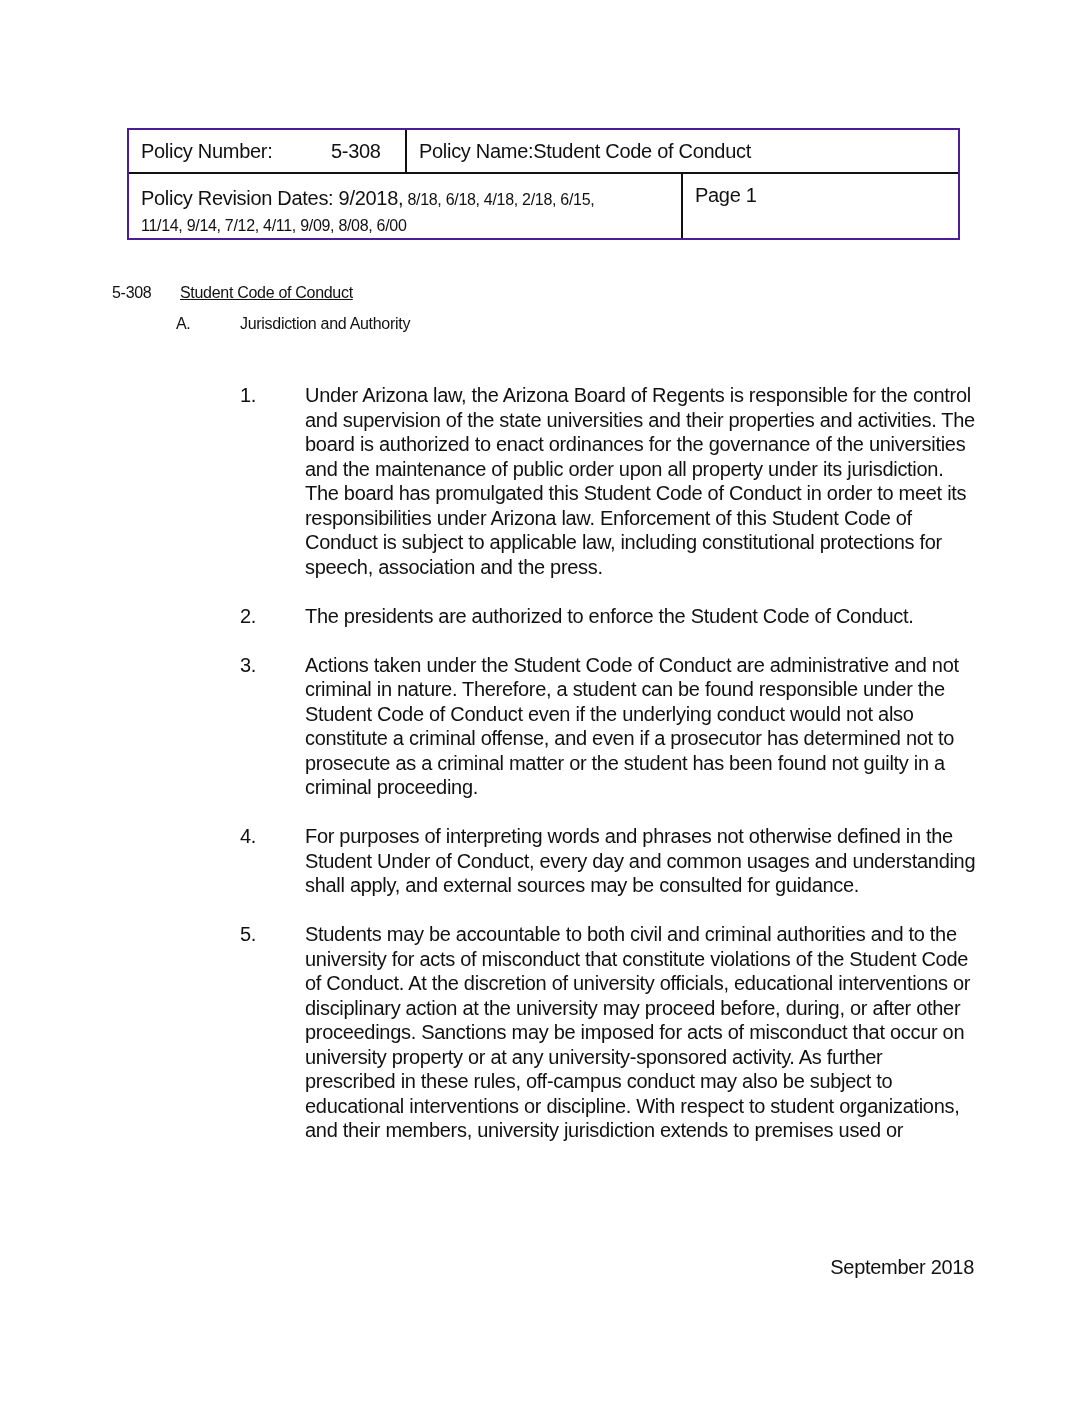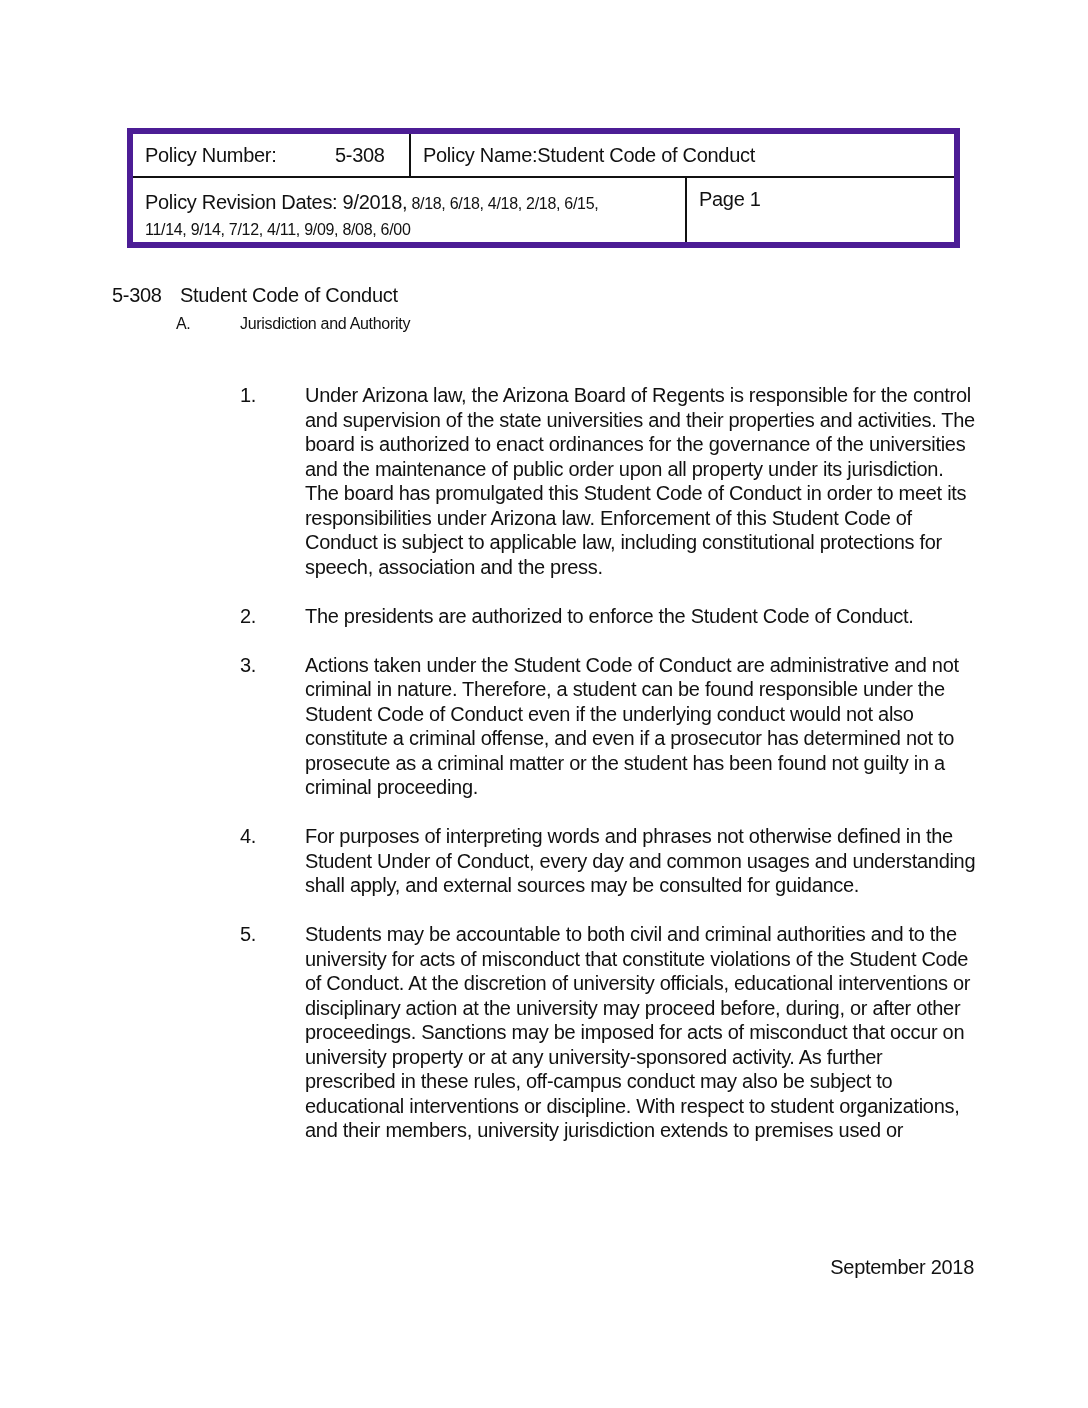--- a/index.html
+++ b/index.html
@@ -2,36 +2,36 @@
 <html><head>
 <meta charset="utf-8">
 <style>
   html, body { margin: 0; padding: 0; background: #ffffff; }
   body {
     width: 1088px; height: 1408px; position: relative; overflow: hidden;
     font-family: "Liberation Sans", sans-serif; color: #111111;
   }
   .hdr-table {
     position: absolute; left: 127px; top: 128px; width: 833px;
-    border: 6px solid #4c1d95; box-sizing: border-box;
+    border: 2px solid #4c1d95; box-sizing: border-box;
     font-size: 20px; letter-spacing: -0.3px;
   }
   .hdr-row { display: flex; }
   .hdr-row.r1 { height: 42px; border-bottom: 2px solid #111; }
   .hdr-row.r2 { height: 64px; }
   .cell { box-sizing: border-box; padding: 10px 12px 0 12px; }
   .c-num { width: 278px; border-right: 2px solid #111; display: flex; }
   .c-num .lbl { width: 190px; }
   .c-name { flex: 1; padding-left: 12px; }
   .c-rev { width: 554px; border-right: 2px solid #111; padding-top: 12px; line-height: 24px; }
   .c-rev .small { font-size: 16px; }
   .c-page { flex: 1; }
 
   .title {
-    position: absolute; left: 112px; top: 284px; font-size: 20px; letter-spacing: -0.3px;
+    position: absolute; left: 112px; top: 284px; font-size: 16px; letter-spacing: -0.3px; text-decoration: underline;
   }
   .title .num { display: inline-block; width: 68px; }
   .section {
     position: absolute; left: 176px; top: 315px; font-size: 16px; letter-spacing: -0.3px;
   }
   .section .letter { display: inline-block; width: 64px; }
 
   .items { position: absolute; left: 240px; top: 383px; width: 740px; }
   .item { display: flex; font-size: 20px; line-height: 24.5px; letter-spacing: -0.3px; margin-bottom: 24.5px; }
   .item .n { width: 65px; flex-shrink: 0; }

